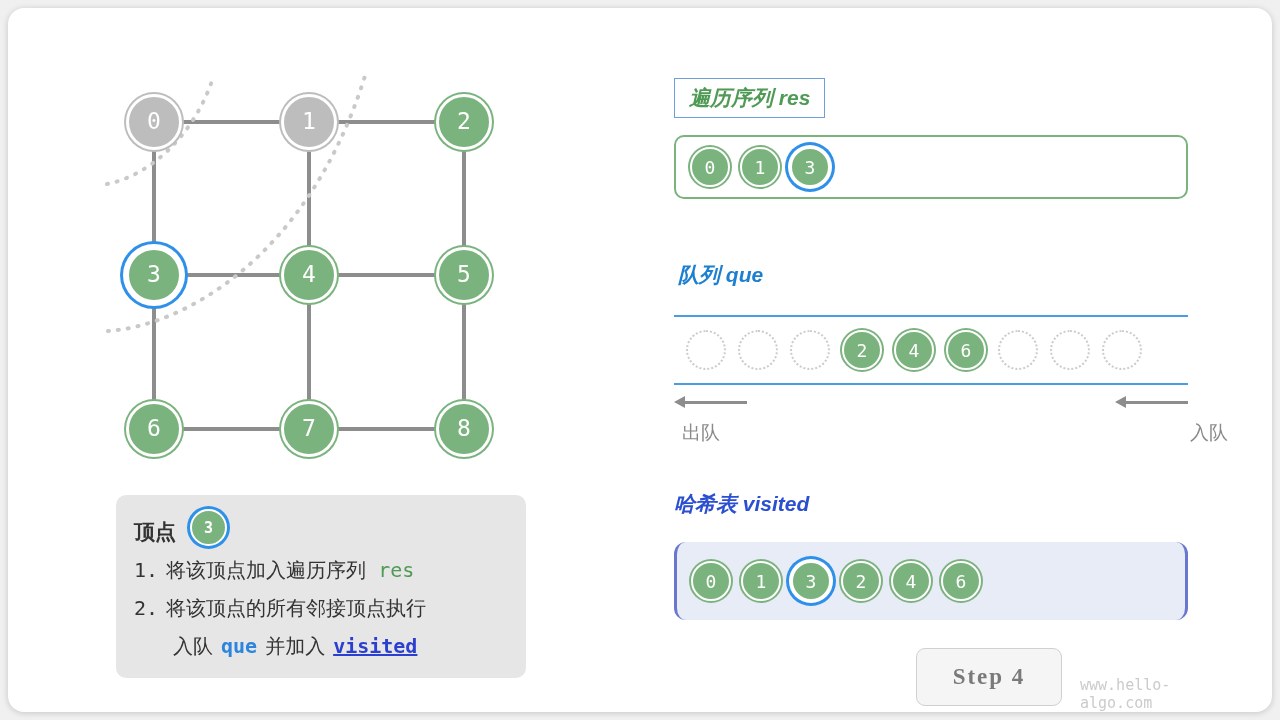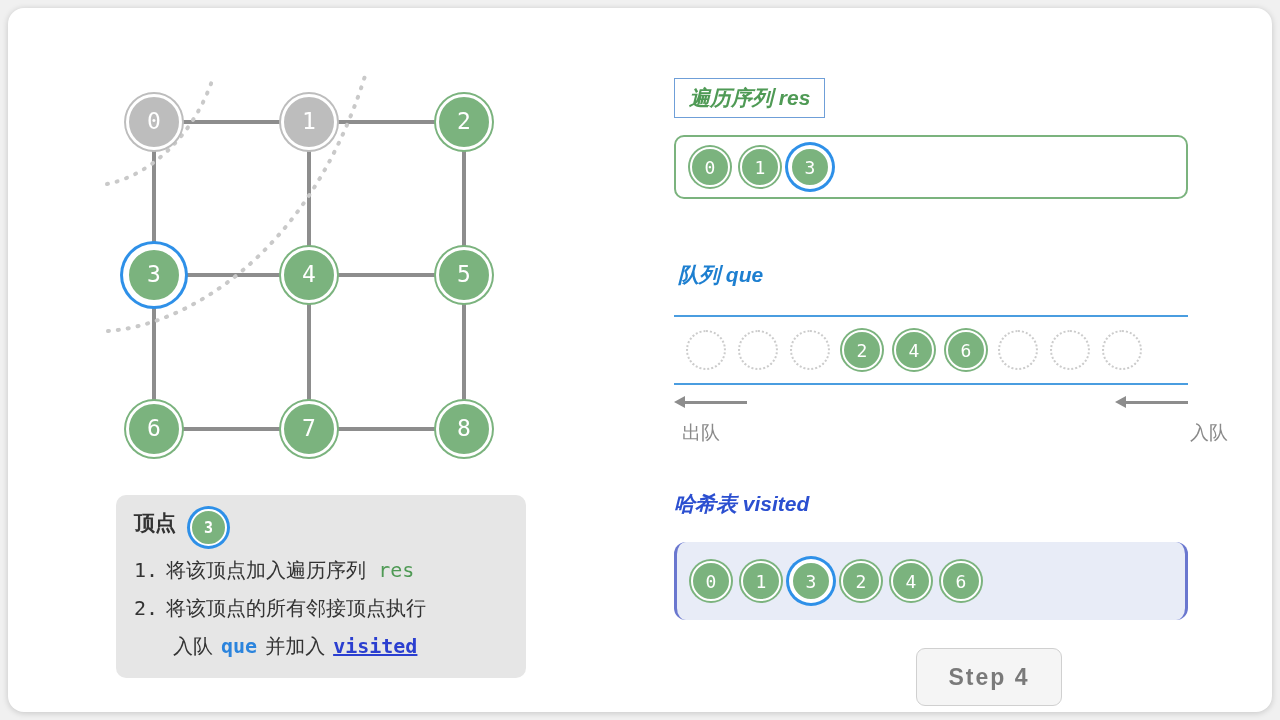--- a/index.html
+++ b/index.html
@@ -28,21 +28,21 @@
   .node.gray{background:#bdbdbd;border:3px solid #ffffff;box-shadow:0 0 0 2px #bdbdbd;}
   .node.hl{box-shadow:0 0 0 3px #ffffff,0 0 0 6px #2e90e8;}
   #graphsvg{position:absolute;left:0;top:0;width:620px;height:470px;z-index:1;}
 
   
   #explain{
     position:absolute;left:108px;top:487px;width:410px;height:183px;
     background:#e6e6e6;border-radius:10px;box-sizing:border-box;
     padding:14px 18px 0 18px;
   }
-  #exp-head{display:flex;align-items:flex-start;font-size:21px;font-weight:bold;color:#333;}
+  #exp-head{display:flex;align-items:flex-end;font-size:21px;font-weight:bold;color:#333;}
   #exp-head .dot{
     width:33px;height:33px;border-radius:50%;background:#7bb37e;
     border:2px solid #ffffff;box-shadow:0 0 0 3px #2e90e8;
     display:flex;align-items:center;justify-content:center;
     color:#fff;font-size:15px;font-family:"DejaVu Sans Mono",monospace;
     margin:0 14px;flex:none;
   }
   .exp-line{
     font-size:20px;color:#333;margin-top:11px;display:flex;align-items:baseline;
     font-family:"DejaVu Sans Mono","Liberation Mono",monospace;
@@ -101,21 +101,21 @@
     background:#e8ecf7;border-radius:12px;box-sizing:border-box;
     border-left:3px solid #6a77cf;border-right:3px solid #6a77cf;
     display:flex;align-items:center;padding-left:14px;gap:10px;
   }
 
   #step{
     position:absolute;left:242px;top:640px;width:146px;height:58px;
     background:#f5f5f5;border:1px solid #d0d0d0;border-radius:9px;
     box-sizing:border-box;display:flex;align-items:center;justify-content:center;
     color:#7a7a7a;font-size:23px;font-weight:bold;
-    font-family:Liberation Sans, sans-serif;
+    font-family:Liberation Serif, serif;
     letter-spacing:2px;
   }
   #mark{
     position:absolute;left:406px;top:668px;color:#cbcbcb;font-size:15px;
     font-family:"DejaVu Sans Mono","Liberation Mono",monospace;
   }
 </style>
 </head>
 <body>
 
@@ -232,15 +232,16 @@
     <div id="vis-box">
         <div class="chip">0</div>
         <div class="chip">1</div>
         <div class="chip hl">3</div>
         <div class="chip">2</div>
         <div class="chip">4</div>
         <div class="chip">6</div>
       </div>
 
     <div id="step">Step 4</div>
+    <div id="mark">www.hello-algo.com</div>
   </div>
 
 </div>
 
 </body></html>

